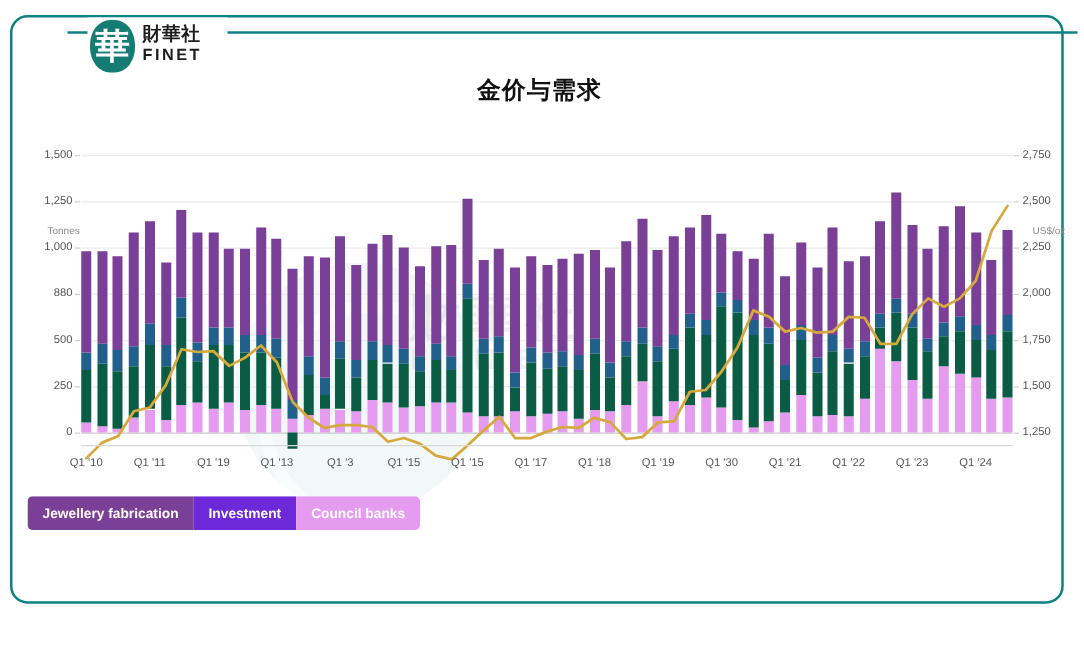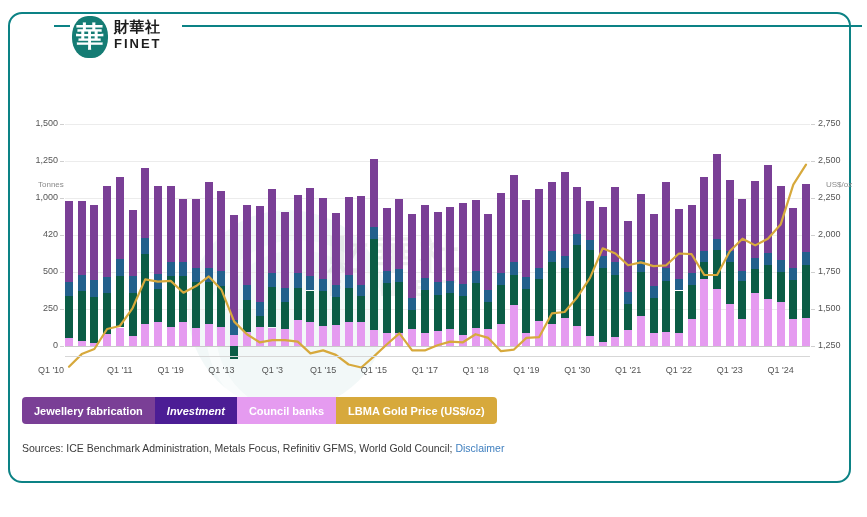--- a/index.html
+++ b/index.html
@@ -81,21 +81,21 @@
            font-family:"DejaVu Sans",sans-serif;white-space:nowrap;}
 
   
   #legend{position:absolute;left:12px;top:383px;display:flex;align-items:stretch;
           border-radius:4px;overflow:hidden;height:27px;}
   .legend-item{display:flex;align-items:center;justify-content:center;
                padding:0 12px;font-size:11px;font-weight:bold;color:#fff;
                white-space:nowrap;}
   .lg-jewel{background:#7a3f96;}
   .lg-tech{background:#22608c;}
-  .lg-invest{background:#4c1d95;font-style:italic;}
+  .lg-invest{background:#6d28d9;}
   .lg-central{background:#e59bf0;}
   .lg-price{background:#d7a93c;}
 
   
   #footer{position:absolute;left:12px;top:425px;font-size:10.5px;color:#3a3a3a;
           line-height:18px;}
   .f-strong{font-weight:bold;color:#222;}
   .f-muted{color:#8b8b8b;}
   .f-link{color:#3f7fbf;}
 </style>
@@ -109,20 +109,21 @@
   <div id="logo-mask"></div>
 
   <div id="logo">
     <div id="logo-mark">華</div>
     <div id="logo-text">
       <div id="logo-cn">財華社</div>
       <div id="logo-en">FINET</div>
     </div>
   </div>
 
+  <div id="title">金价与需求</div>
 
   <div id="watermark">
     <div id="wm-circle"></div>
     <div id="wm-circle2"></div>
     <div id="wm-text">財華社</div>
     <div id="wm-text2">FINET</div>
   </div>
 
   <div id="chart">
     <div class="axis-name" id="left-axis-name">Tonnes</div>
@@ -492,21 +493,21 @@
         <svg id="line-svg" width="745" height="222">
           <polyline points="4.0,242.7 16.7,230.1 29.4,225.0 42.1,205.0 54.8,202.0 67.5,184.3 80.2,155.4 92.9,157.6 105.7,156.9 118.4,168.7 131.1,162.1 143.8,152.4 156.5,165.8 169.2,197.6 181.9,210.2 194.6,218.3 207.3,216.1 220.0,216.1 232.7,217.6 245.4,229.4 258.1,226.4 270.8,230.9 283.6,240.5 296.3,243.5 309.0,232.4 321.7,220.5 334.4,209.4 347.1,226.4 359.8,226.4 372.5,221.3 385.2,217.6 397.9,218.3 410.6,210.2 423.3,213.9 436.0,227.2 448.7,225.7 461.4,213.9 474.2,213.1 486.9,189.4 499.6,188.0 512.3,173.2 525.0,153.9 537.7,124.3 550.4,129.5 563.1,141.3 575.8,138.4 588.5,142.1 601.2,141.3 613.9,129.5 626.6,130.2 639.3,151.0 652.1,151.0 664.8,127.3 677.5,114.7 690.2,121.4 702.9,114.7 715.6,100.6 728.3,60.7 741.0,40.7" fill="none" stroke="#d7a93c" stroke-width="2.2" stroke-linejoin="round" stroke-linecap="round"></polyline>
         </svg>
       </div>
   <div class="tick tick-l" style="left: 4px; top: 248px;">0</div>
       <div class="tickmark" style="left: 40px; top: 254px;"></div>
       <div class="tick tick-l" style="left: 4px; top: 211px;">250</div>
       <div class="tickmark" style="left: 40px; top: 217px;"></div>
       <div class="tick tick-l" style="left: 4px; top: 174px;">500</div>
       <div class="tickmark" style="left: 40px; top: 180px;"></div>
-      <div class="tick tick-l" style="left: 4px; top: 137px;">420</div>
+      <div class="tick tick-l" style="left: 4px; top: 137px;">880</div>
       <div class="tickmark" style="left: 40px; top: 143px;"></div>
       <div class="tick tick-l" style="left: 4px; top: 100px;">1,000</div>
       <div class="tickmark" style="left: 40px; top: 106px;"></div>
       <div class="tick tick-l" style="left: 4px; top: 63px;">1,250</div>
       <div class="tickmark" style="left: 40px; top: 69px;"></div>
       <div class="tick tick-l" style="left: 4px; top: 26px;">1,500</div>
       <div class="tickmark" style="left: 40px; top: 32px;"></div>
       <div class="tick tick-r" style="left: 798px; top: 248px;">1,250</div>
       <div class="tickmark" style="left: 791px; top: 254px;"></div>
       <div class="tick tick-r" style="left: 798px; top: 211px;">1,500</div>
@@ -515,44 +516,39 @@
       <div class="tickmark" style="left: 791px; top: 180px;"></div>
       <div class="tick tick-r" style="left: 798px; top: 137px;">2,000</div>
       <div class="tickmark" style="left: 791px; top: 143px;"></div>
       <div class="tick tick-r" style="left: 798px; top: 100px;">2,250</div>
       <div class="tickmark" style="left: 791px; top: 106px;"></div>
       <div class="tick tick-r" style="left: 798px; top: 63px;">2,500</div>
       <div class="tickmark" style="left: 791px; top: 69px;"></div>
       <div class="tick tick-r" style="left: 798px; top: 26px;">2,750</div>
       <div class="tickmark" style="left: 791px; top: 32px;"></div>
       <div id="xaxis-line" style="top: 264px; left: 45px;"></div>
-      <div class="xlabel" style="left: 8px; top: 273px;">Q1 '10</div>
+      <div class="xlabel" style="left: 26px; top: 273px;">Q1 '10</div>
       <div class="xlabel" style="left: 76.8276px; top: 273px;">Q1 '11</div>
       <div class="xlabel" style="left: 127.655px; top: 273px;">Q1 '19</div>
       <div class="xlabel" style="left: 178.483px; top: 273px;">Q1 '13</div>
       <div class="xlabel" style="left: 229.31px; top: 273px;">Q1 '3</div>
       <div class="xlabel" style="left: 280.138px; top: 273px;">Q1 '15</div>
       <div class="xlabel" style="left: 330.966px; top: 273px;">Q1 '15</div>
       <div class="xlabel" style="left: 381.793px; top: 273px;">Q1 '17</div>
       <div class="xlabel" style="left: 432.621px; top: 273px;">Q1 '18</div>
       <div class="xlabel" style="left: 483.448px; top: 273px;">Q1 '19</div>
       <div class="xlabel" style="left: 534.276px; top: 273px;">Q1 '30</div>
       <div class="xlabel" style="left: 585.103px; top: 273px;">Q1 '21</div>
       <div class="xlabel" style="left: 635.931px; top: 273px;">Q1 '22</div>
       <div class="xlabel" style="left: 686.759px; top: 273px;">Q1 '23</div>
       <div class="xlabel" style="left: 737.586px; top: 273px;">Q1 '24</div>
     </div>
 
   <div id="legend">
       <div class="legend-item lg-jewel">Jewellery fabrication</div>
       <div class="legend-item lg-invest">Investment</div>
       <div class="legend-item lg-central">Council banks</div>
-      <div class="legend-item lg-price">LBMA Gold Price (US$/oz)</div>
     </div>
 
   <div id="footer">
-    <div>
-      <span>Sources: ICE Benchmark Administration, Metals Focus, Refinitiv GFMS, World Gold Council;</span>
-      <span class="f-link">Disclaimer</span>
-    </div>
   </div>
 
 </div>
 
 </body></html>

